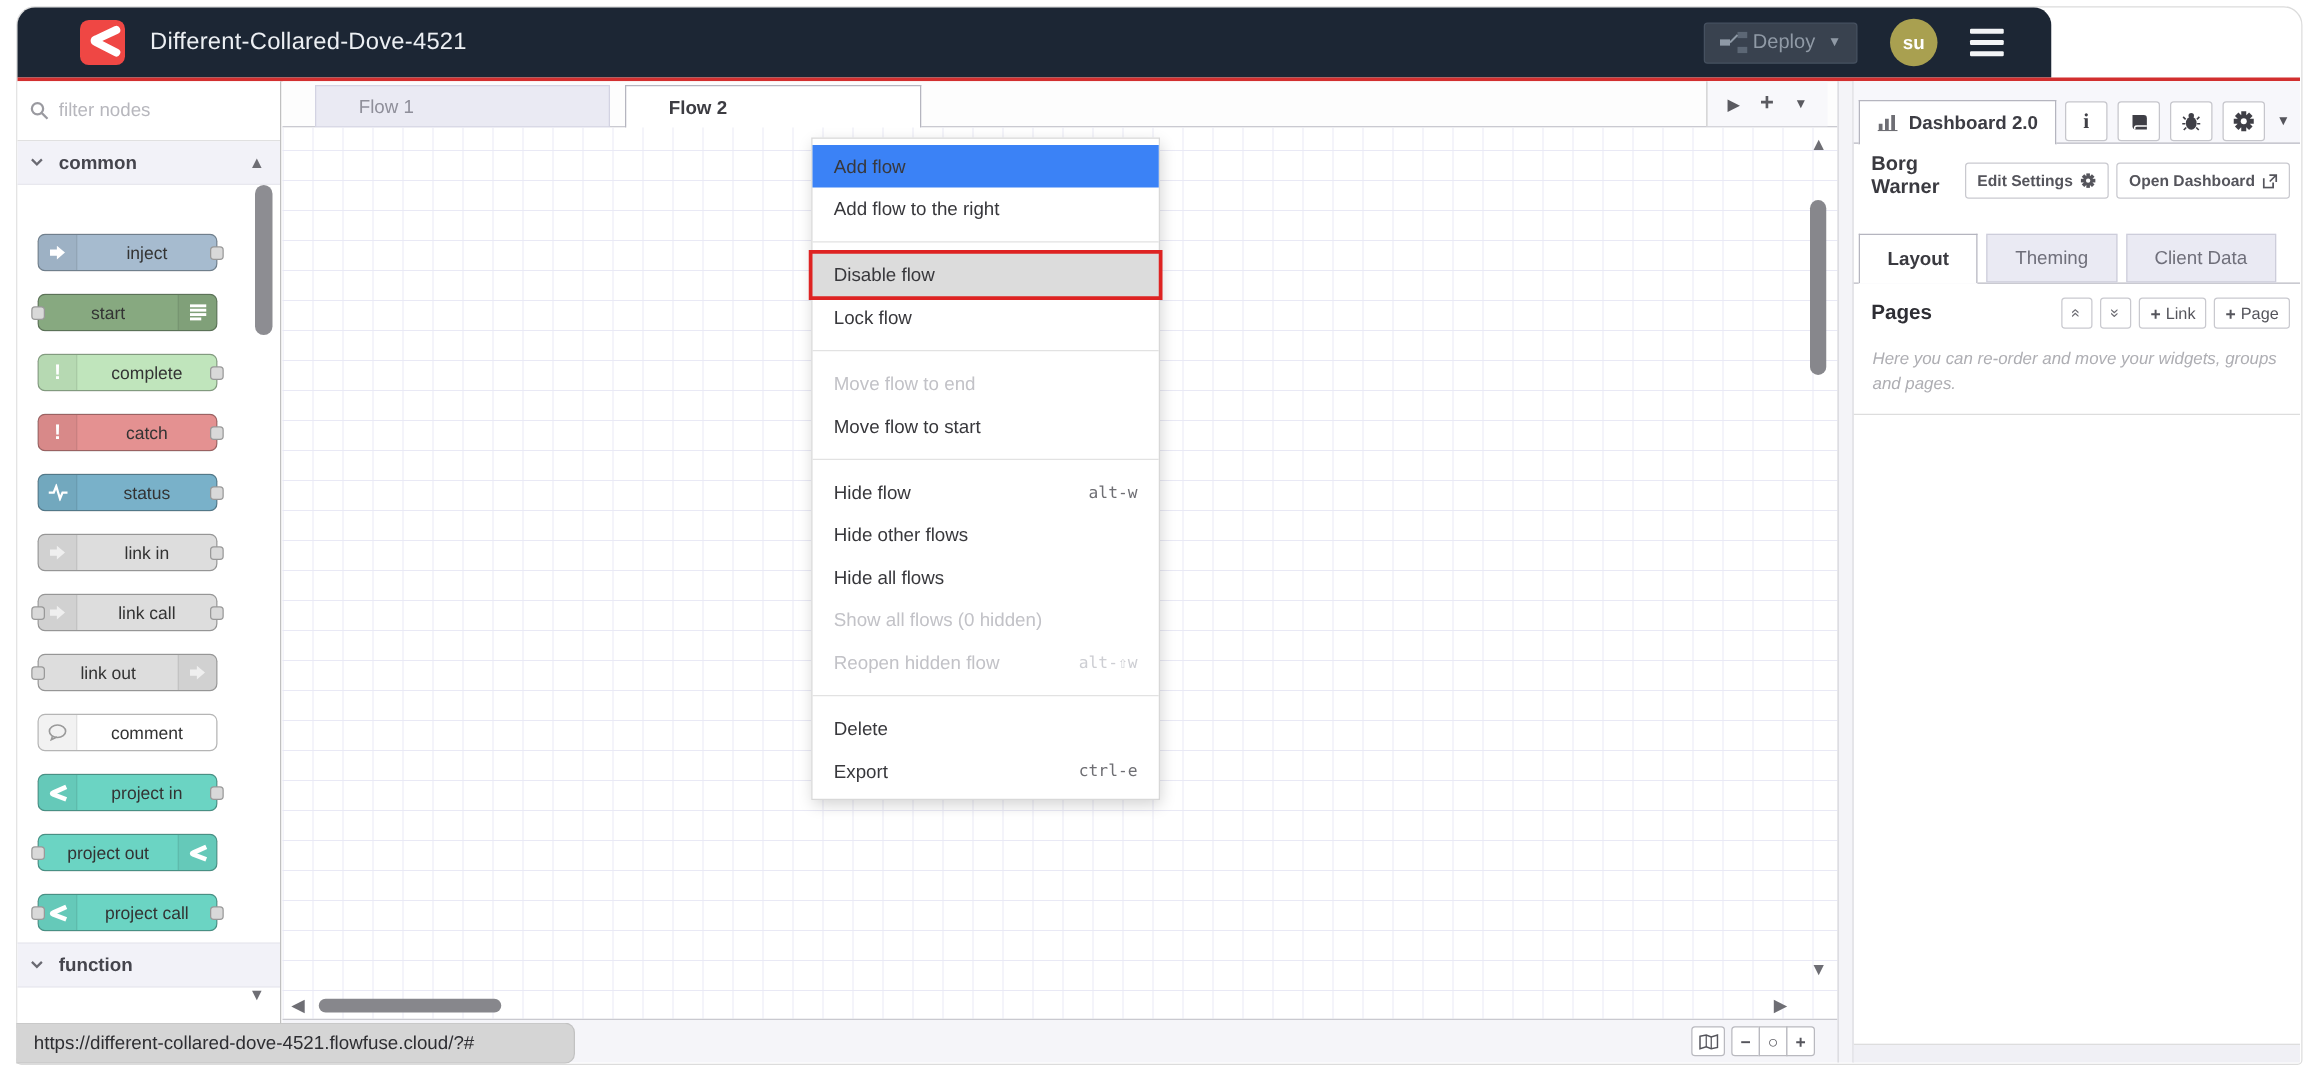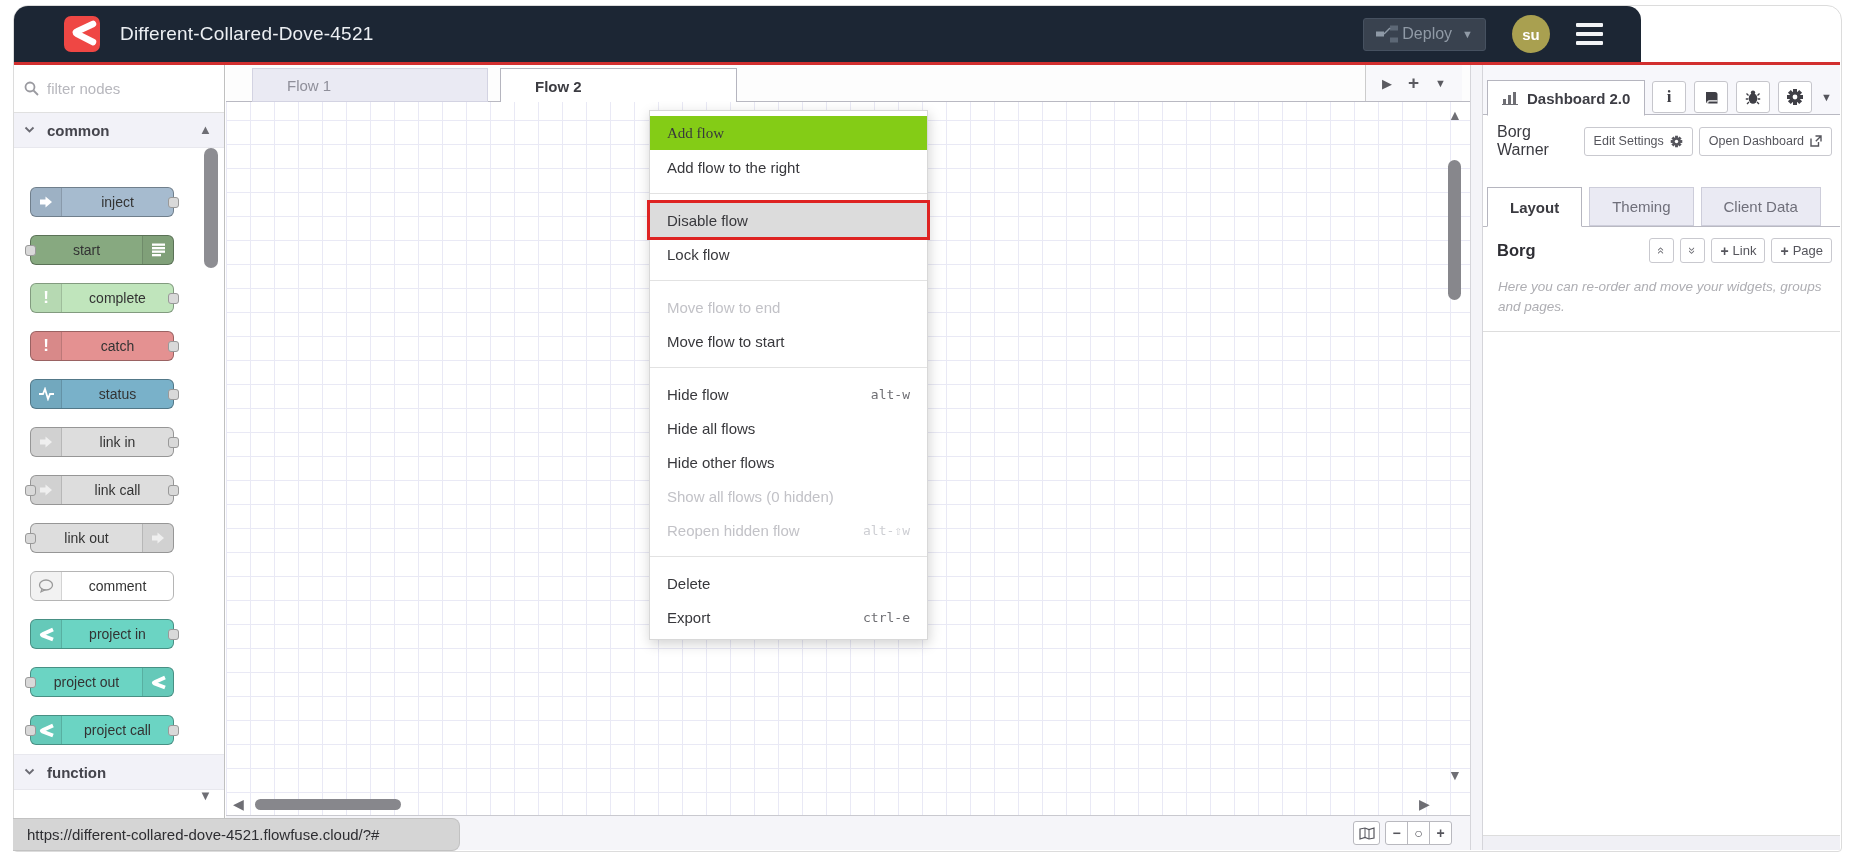--- a/index.html
+++ b/index.html
@@ -107,21 +107,21 @@
   .sb-tabrow{position:relative;height:50px;background:#f7f7fb;border-bottom:1px solid #b9b9c2;
              box-sizing:border-box;}
   .sb-tab{position:absolute;left:4px;top:15px;height:36px;background:#fff;
           border:1px solid #b5b5bf;border-bottom:1px solid #fff;box-sizing:border-box;
           display:flex;align-items:center;gap:8px;padding:0 14px;font-weight:bold;
           font-size:15px;color:#3d3d44;z-index:2;}
   .sb-ib{position:absolute;top:16px;width:34px;height:32px;background:#fff;
          border:1px solid #c6c6cc;border-radius:3px;box-sizing:border-box;display:flex;
          align-items:center;justify-content:center;color:#3f3f46;cursor:pointer;}
   .sb-dd{position:absolute;top:26px;right:8px;color:#55555c;font-size:11px;cursor:pointer;}
-  .sb-dashrow{display:flex;align-items:center;padding:8px 8px 8px 14px;gap:6px;}
+  .sb-dashrow{display:flex;align-items:flex-end;padding:8px 8px 8px 14px;gap:6px;font-weight:bold;}
   .sb-dashname{font-size:16px;color:#3a3a40;flex:1;}
   .sb-btn{height:27px;background:#fff;border:1px solid #c9c9cf;border-radius:3px;
           display:flex;align-items:center;gap:6px;padding:0 9px;font-size:12.5px;
           color:#55555c;cursor:pointer;white-space:nowrap;}
   .sb-tabs2{position:relative;margin-top:20px;height:40px;border-bottom:1px solid #b9b9c2;
             display:flex;align-items:stretch;padding-left:4px;gap:7px;box-sizing:border-box;}
   .sb2{display:flex;align-items:center;justify-content:center;font-size:15px;
        box-sizing:border-box;padding:0 22px;}
   .sb2.active{background:#fff;border:1px solid #b5b5bf;border-bottom:1px solid #fff;
        margin-bottom:-1px;font-weight:bold;color:#3a3a40;z-index:2;}
@@ -141,21 +141,21 @@
   .sb-div{margin-top:13px;border-top:1px solid #ddd;}
   .sb-foot{position:absolute;bottom:0;left:0;right:0;height:14px;background:#f0f0f5;
            border-top:1px solid #ddd;}
 
   
   .cmenu{left:649px;top:110px;width:277px;background:#fff;border:1px solid #d8d8d8;
          box-shadow:1px 4px 12px rgba(0,0,0,.18);padding:5px 0;z-index:50;}
   .cmi{height:34px;display:flex;align-items:center;justify-content:space-between;
        padding:0 17px;font-size:15px;color:#38383c;cursor:pointer;}
   .cmi .sc{font-family:"DejaVu Sans Mono",monospace;font-size:13px;color:#6e6e73;}
-  .cmi.hover{background:#84cc16;font-family:Liberation Serif, serif;}
+  .cmi.hover{background:#3b82f6;}
   .cmi.disabled{color:#c2c2c7;cursor:default;}
   .cmi.disabled .sc{color:#cdced3;}
   .cmi.target{background:#dcdcdc;box-shadow:0 0 0 3px #de2322;position:relative;z-index:2;}
   .cdiv{border-top:1px solid #e2e2e2;margin:9px 0;}
 
   
   .urlbar{left:13px;top:818px;width:447px;height:33px;background:#d5d5d5;
           border:1px solid #c2c2c2;border-left:none;border-radius:0 8px 8px 0;z-index:60;
           display:flex;align-items:center;padding-left:14px;box-sizing:border-box;
           font-size:15px;color:#2e2e32;}
@@ -471,21 +471,21 @@
     </div>
     <div class="sb2 inactive">
       <span>Theming</span>
     </div>
     <div class="sb2 inactive">
       <span>Client Data</span>
     </div>
   </div>
 
   <div class="sb-pagesrow">
-    <span class="pages-title">Borg</span>
+    <span class="pages-title">Pages</span>
     <div class="sqbtn">
         <span class="rotup">«</span>
       </div>
     <div class="sqbtn">
         <span class="rotup">»</span>
       </div>
     <div class="plusbtn">
         <b>+</b>
         <span>Link</span>
       </div>
@@ -520,24 +520,24 @@
     </div>
   <div class="cmi">
     <span>Move flow to start</span>
     </div>
   <div class="cdiv"></div>
   <div class="cmi">
     <span>Hide flow</span>
     <span class="sc">alt-w</span>
     </div>
   <div class="cmi">
+    <span>Hide other flows</span>
+    </div>
+  <div class="cmi">
     <span>Hide all flows</span>
-    </div>
-  <div class="cmi">
-    <span>Hide other flows</span>
     </div>
   <div class="cmi disabled">
     <span>Show all flows (0 hidden)</span>
     </div>
   <div class="cmi disabled">
     <span>Reopen hidden flow</span>
     <span class="sc">alt-⇧w</span>
     </div>
   <div class="cdiv"></div>
   <div class="cmi">

